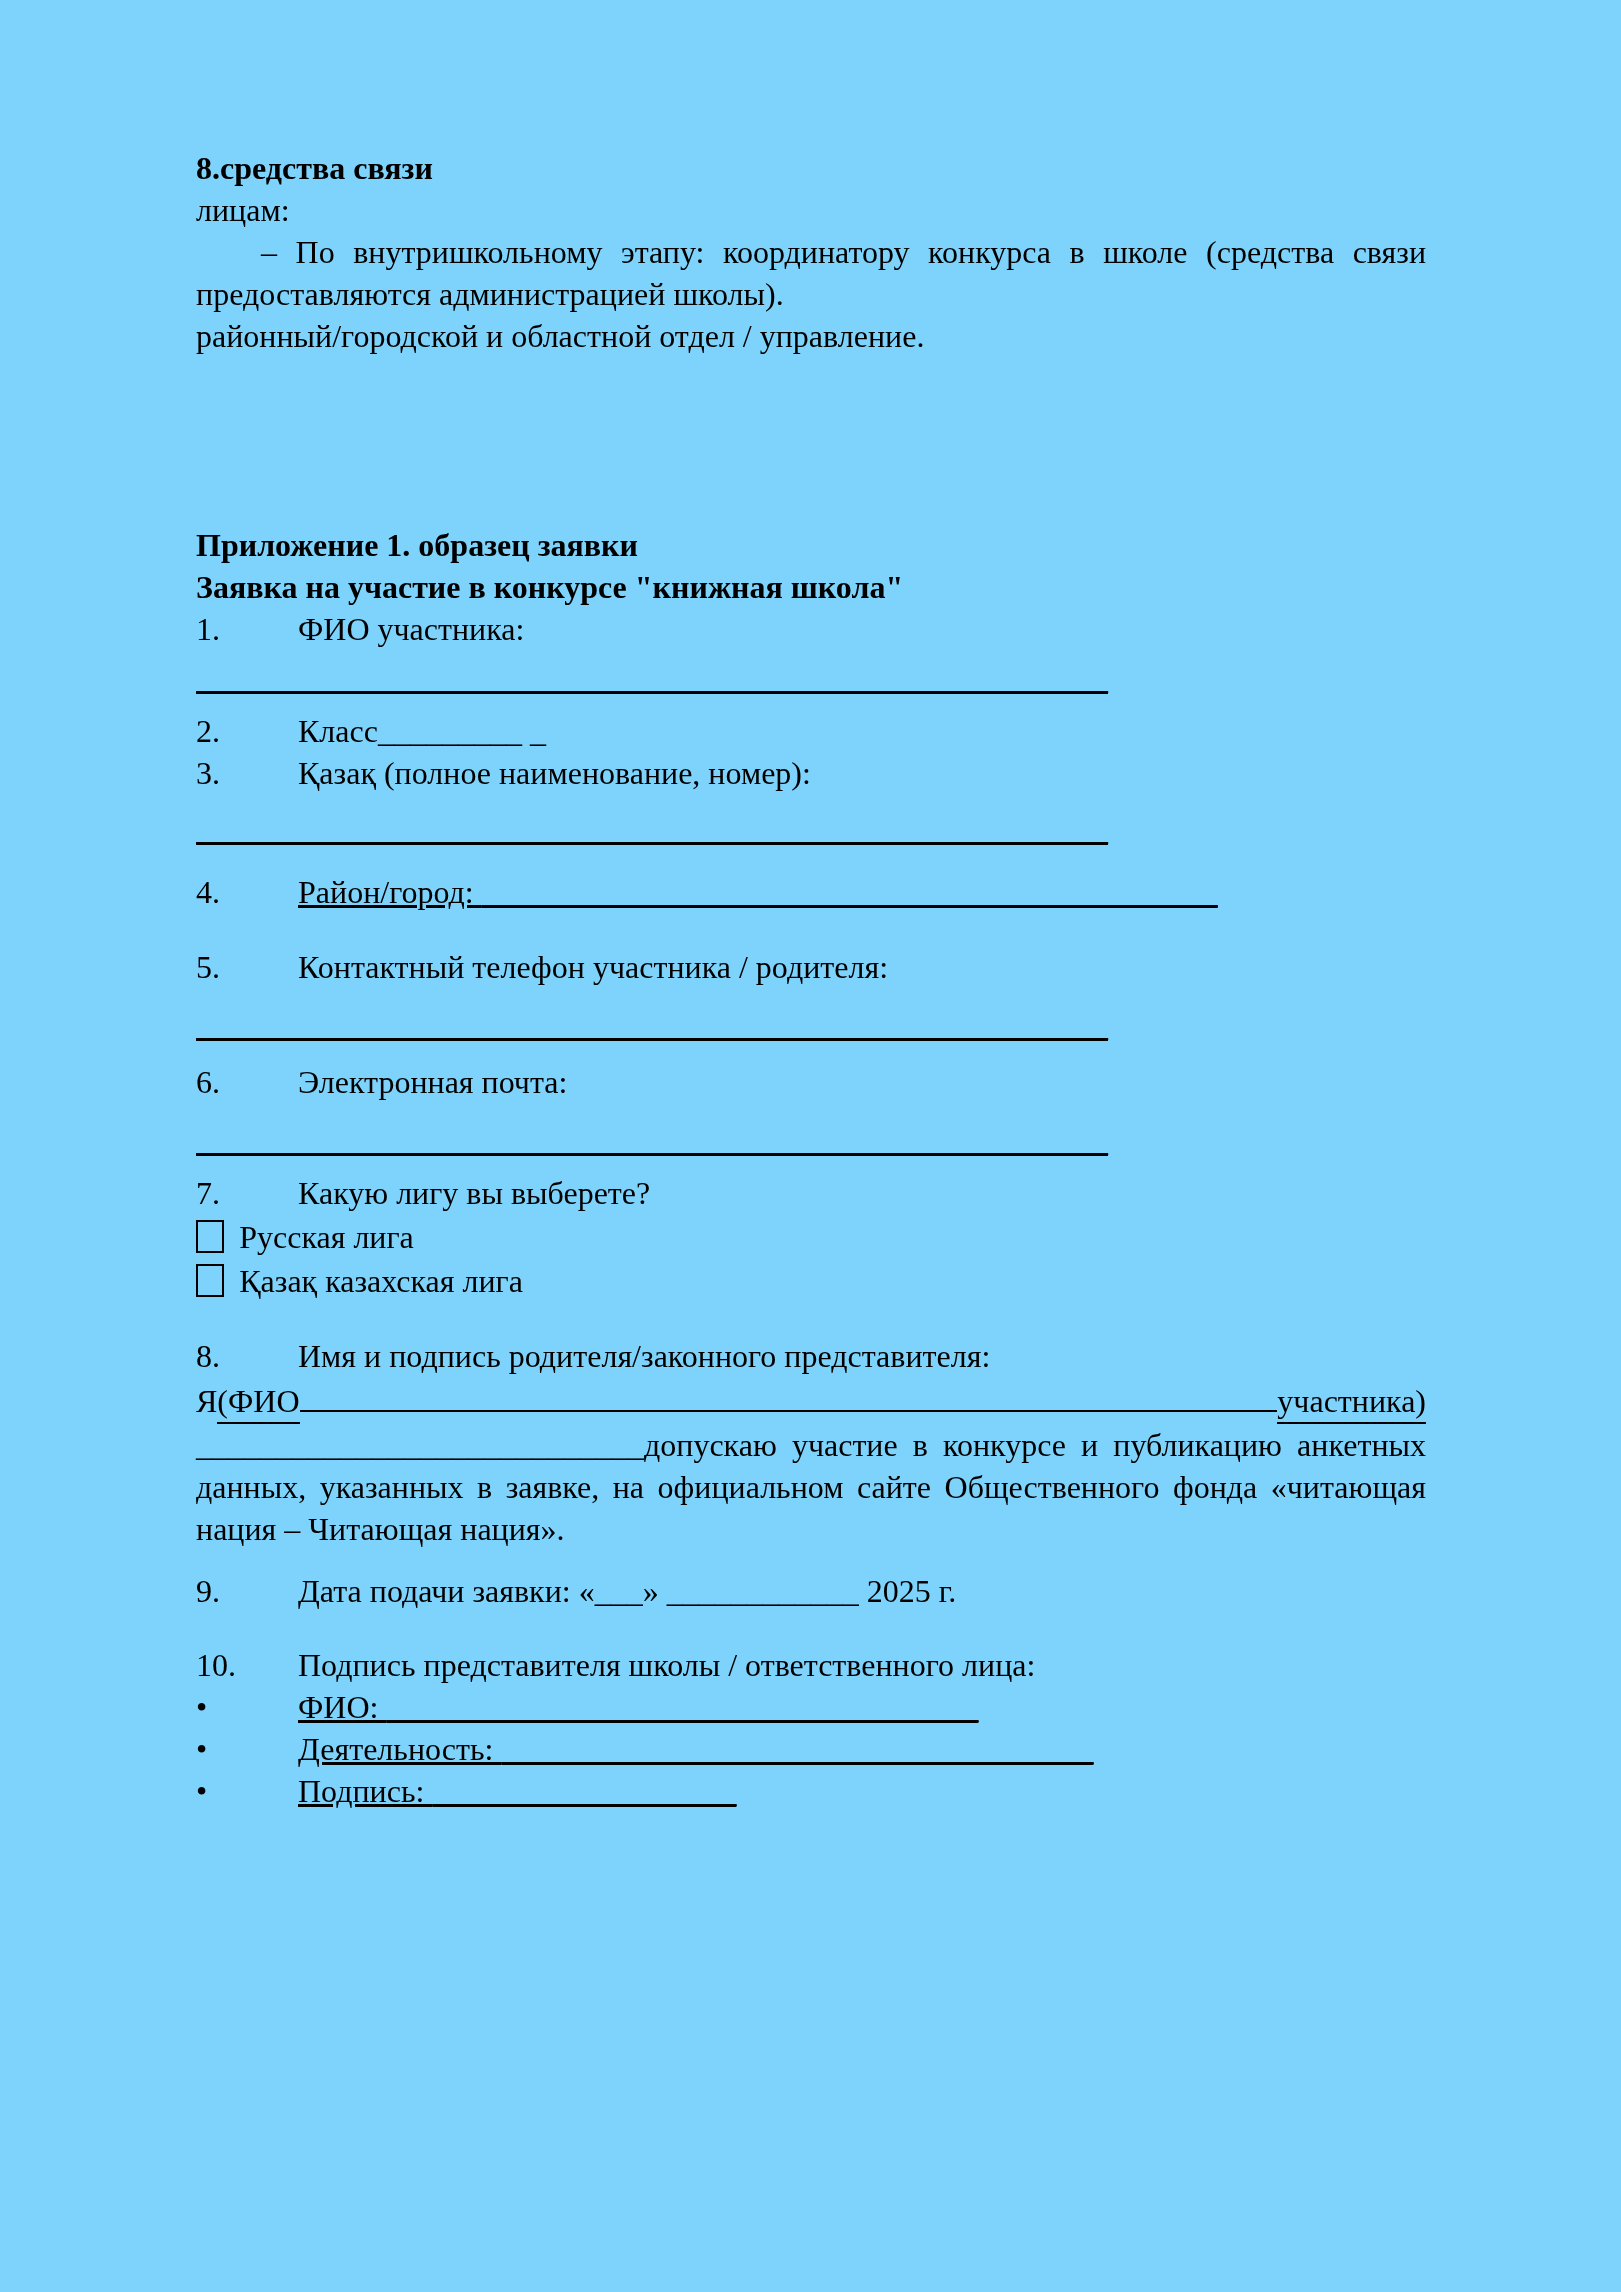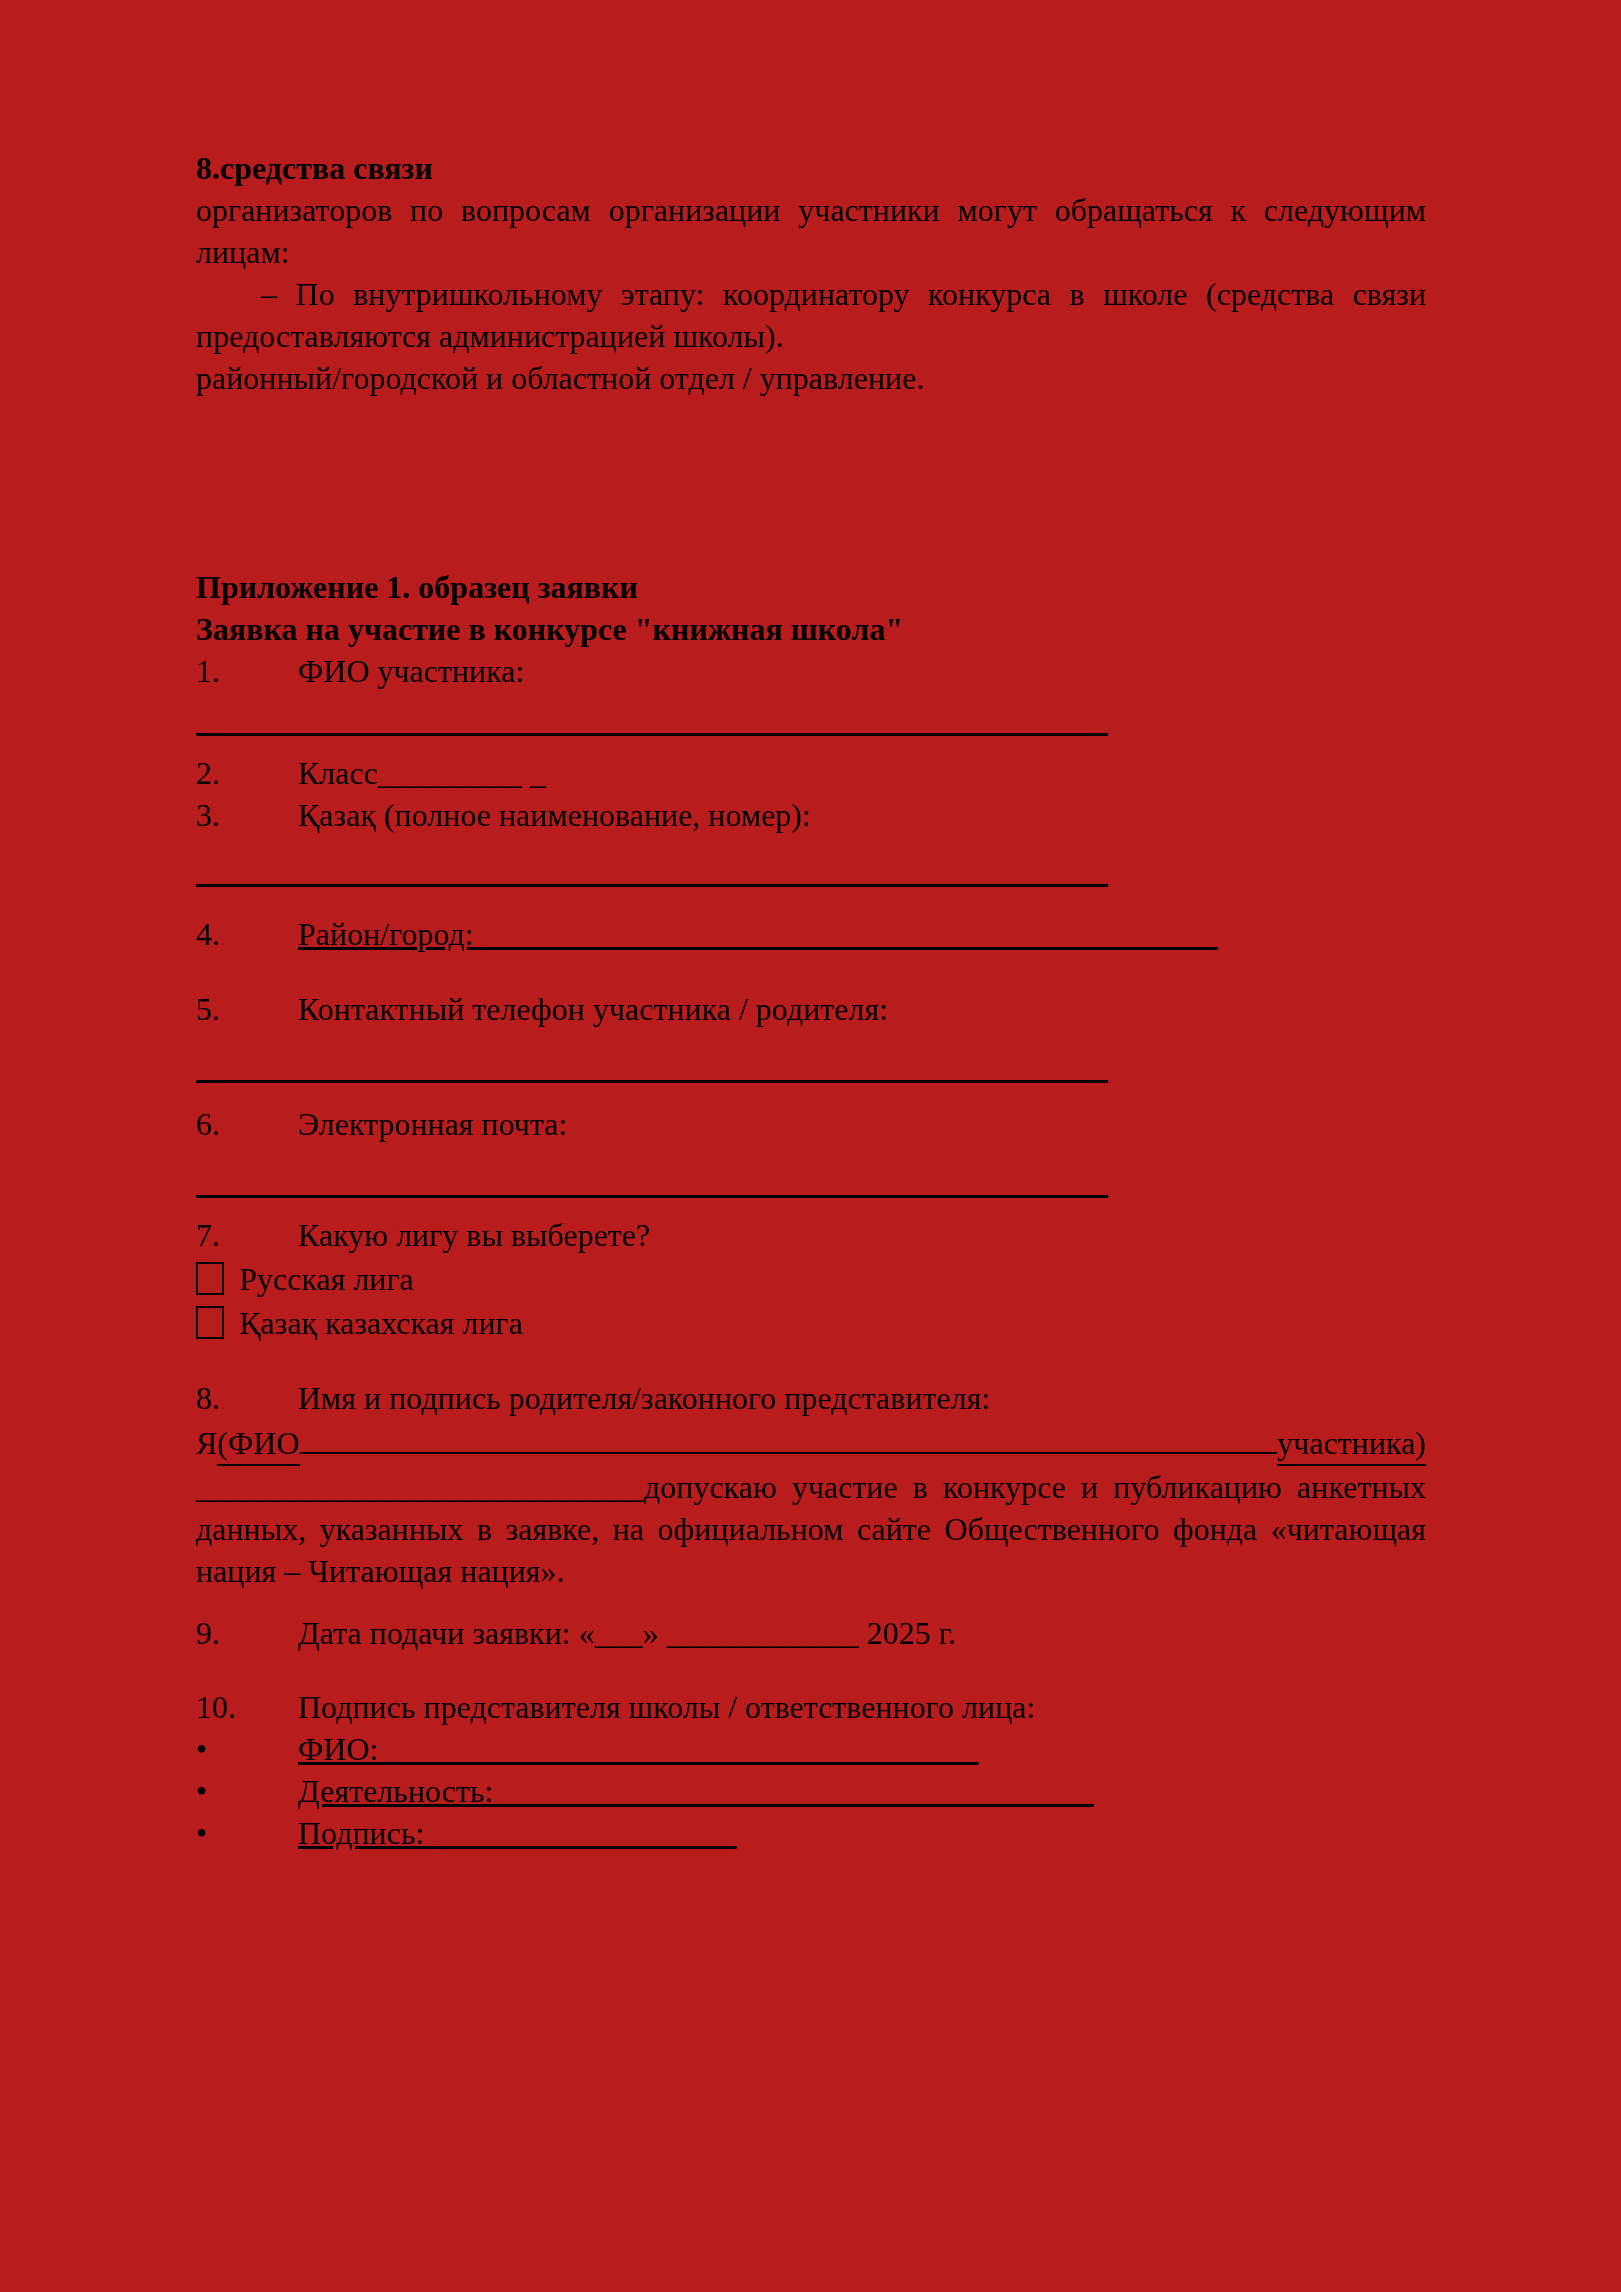--- a/index.html
+++ b/index.html
@@ -1,17 +1,17 @@
 <!DOCTYPE html>
 <html><head>
 <meta charset="utf-8">
 <style>
   html,body{margin:0;padding:0;background:#888;}
   .page{
-    width:1621px;height:2293px;background:#b91c1c;color:#000;
+    width:1621px;height:2293px;background:#7dd3fc;color:#000;
     font-family:"Liberation Serif","DejaVu Serif",serif;
     font-size:32px;line-height:42px;
     box-sizing:border-box;padding:147px 195px 0 196px;
     margin:0 auto;position:relative;overflow:hidden;
   }
   .b{font-weight:bold;}
   .jline{text-align:justify;text-align-last:justify;}
   .ind{padding-left:65px;}
   .item{display:flex;}
   .num{flex:0 0 102px;}
@@ -34,21 +34,20 @@
   .cbx{display:inline-block;width:23.5px;height:29px;border:2px solid #000;
        margin-right:15.7px;flex:0 0 auto;}
   .us{white-space:pre;}
 </style>
 </head>
 <body>
 
 <div class="page">
 
   <div class="b">8.средства связи</div>
-  <div class="jline">организаторов по вопросам организации участники могут обращаться к следующим</div>
   <div>лицам:</div>
   <div class="jline ind">– По внутришкольному этапу: координатору конкурса в школе (средства связи</div>
   <div>предоставляются администрацией школы).</div>
   <div>районный/городской и областной отдел / управление.</div>
 
   <div class="b gap-appendix">Приложение 1. образец заявки</div>
   <div class="b">Заявка на участие в конкурсе "книжная школа"</div>
 
   <div class="item">
     <span class="num">1.</span>

